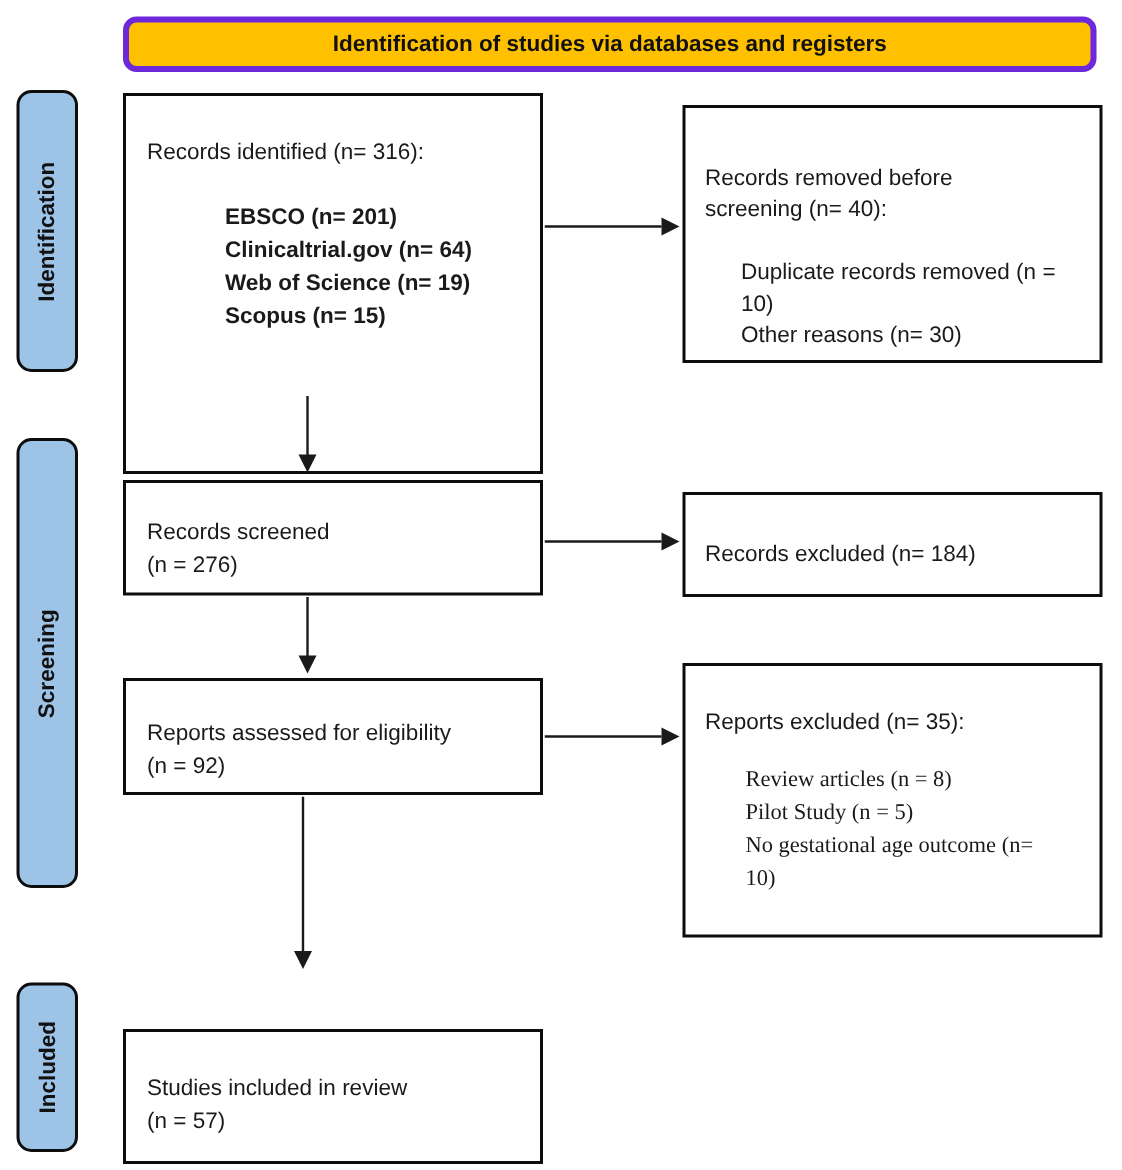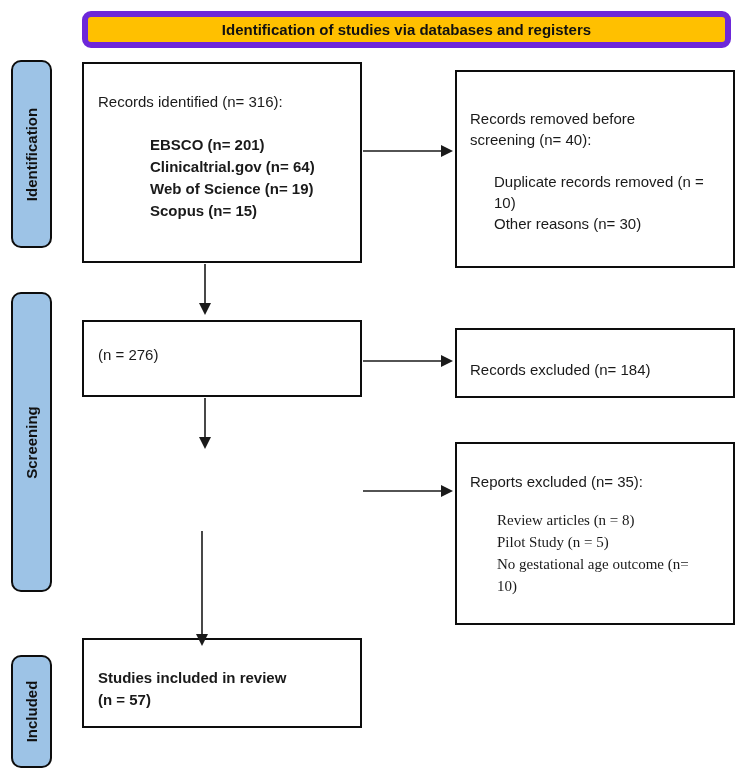--- a/index.html
+++ b/index.html
@@ -15,21 +15,21 @@
     background: #ffffff;
     overflow: hidden;
   }
 
   
   .banner {
     position: absolute;
     left: 82px; top: 11px;
     width: 649px; height: 37px;
     background: #FFC000;
-    border: 6px solid #6d28d9;
+    border: 4px solid #6d28d9;
     border-radius: 9px;
     display: flex;
     align-items: center;
     justify-content: center;
   }
   .banner span {
     font-size: 15px;
     font-weight: bold;
     color: #111111;
   }
@@ -63,27 +63,27 @@
     width: 280px;
     background: #ffffff;
     border: 2px solid #0d0d0d;
     font-size: 15px;
     line-height: 21px;
     color: #1a1a1a;
   }
   .col-left  { left: 82px; }
   .col-right { left: 455px; }
 
-  .box-identified { top: 62px;  height: 201px; padding: 27px 10px 0 14px; }
-  .box-removed    { top: 70px;  height: 198px; padding: 36px 10px 0 13px; }
+  .box-identified { top: 62px;  height: 254px; padding: 27px 10px 0 14px; }
+  .box-removed    { top: 70px;  height: 172px; padding: 36px 10px 0 13px; }
   .box-screened   { top: 320px; height: 77px;  padding: 22px 10px 0 14px; line-height: 22px; }
   .box-excluded-r { top: 328px; height: 70px;  padding: 29px 10px 0 13px; }
   .box-assessed   { top: 452px; height: 78px;  padding: 24px 10px 0 14px; line-height: 22px; }
   .box-excluded-rep { top: 442px; height: 183px; padding: 27px 10px 0 13px; }
-  .box-included   { top: 638px; height: 90px; padding: 27px 10px 0 14px; line-height: 22px; font-weight: bold; }
+  .box-included   { top: 686px; height: 90px; padding: 27px 10px 0 14px; line-height: 22px; }
 
   .box-removed .fbox-title { max-width: 225px; }
 
   .fbox-list { list-style: none; }
   .box-identified .fbox-list   { margin: 22px 0 0 52px; line-height: 22px; font-weight: bold; }
   .box-removed .fbox-list      { margin: 21px 0 0 24px; max-width: 210px; line-height: 21px; }
   .box-excluded-rep .fbox-list { margin: 17px 0 0 27px; max-width: 205px; line-height: 22px; font-family: Liberation Serif, serif; }
 
   
   .arrow { position: absolute; }
@@ -121,27 +121,32 @@
 
   <div class="fbox col-right box-removed">
     <div class="fbox-title">Records removed before screening (n= 40):</div>
     <ul class="fbox-list">
       <li>Duplicate records removed (n = 10)</li>
       <li>Other reasons (n= 30)</li>
     </ul>
   </div>
 
   <div class="fbox col-left box-screened">
+    <div>Records screened</div>
     <div>(n = 276)</div>
   </div>
 
   <div class="fbox col-right box-excluded-r">
     <div>Records excluded (n= 184)</div>
   </div>
 
+  <div class="fbox col-left box-assessed">
+    <div>Reports assessed for eligibility</div>
+    <div>(n = 92)</div>
+  </div>
 
   <div class="fbox col-right box-excluded-rep">
     <div class="fbox-title">Reports excluded (n= 35):</div>
     <ul class="fbox-list">
       <li>Review articles (n = 8)</li>
       <li>Pilot Study (n = 5)</li>
       <li>No gestational age outcome (n= 10)</li>
     </ul>
   </div>
 

